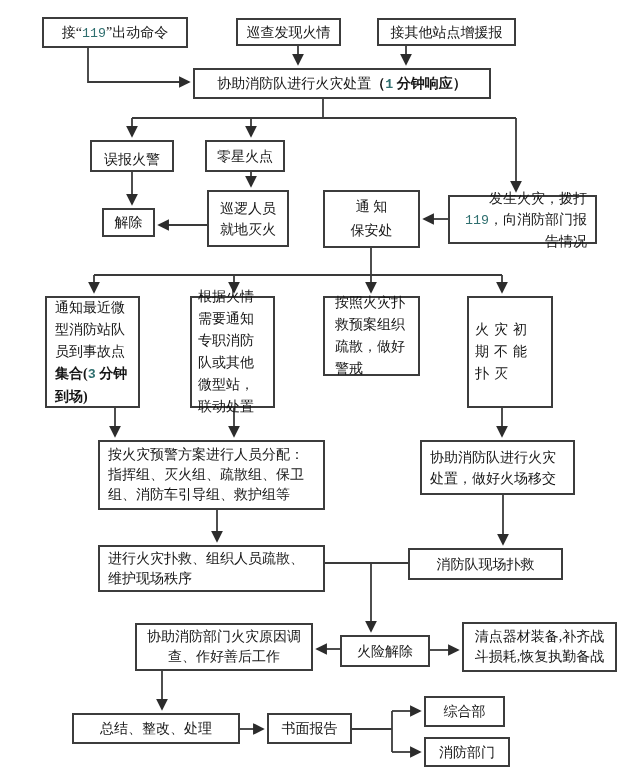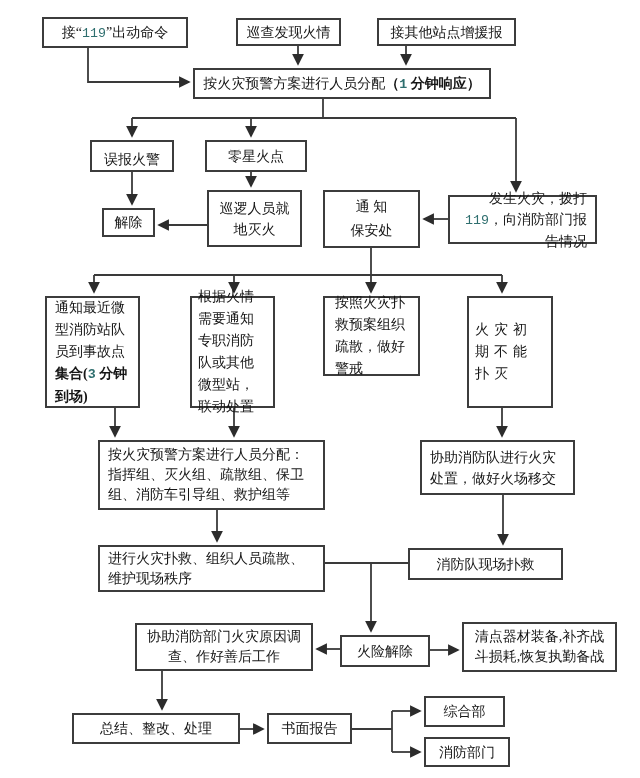--- a/index.html
+++ b/index.html
@@ -76,36 +76,36 @@
 
   <div class="node" style="left:236px;top:18px;width:105px;height:28px;">
       <span>巡查发现火情</span>
     </div>
 
   <div class="node" style="left:377px;top:18px;width:139px;height:28px;">
       <span>接其他站点增援报</span>
     </div>
 
   <div class="node" style="left:193px;top:68px;width:298px;height:31px;">
-      <span><span>按火灾预警方案进行人员分配</span><span class="b">（<span class="num">1</span> 分钟响应）</span></span>
+      <span><span>协助消防队进行火灾处置</span><span class="b">（<span class="num">1</span> 分钟响应）</span></span>
     </div>
 
   <div class="node" style="left:90px;top:140px;width:84px;height:32px;align-items:flex-end;">
       <span>误报火警</span>
     </div>
 
-  <div class="node" style="left:205px;top:140px;width:102px;height:32px;">
+  <div class="node" style="left:205px;top:140px;width:80px;height:32px;">
       <span>零星火点</span>
     </div>
 
   <div class="node" style="left:102px;top:208px;width:53px;height:29px;">
       <span>解除</span>
     </div>
 
-  <div class="node pad" style="left:207px;top:190px;width:95px;height:57px;">
+  <div class="node pad" style="left:207px;top:190px;width:82px;height:57px;">
       <span>巡逻人员就地灭火</span>
     </div>
 
   <div class="node pre" style="left:323px;top:190px;width:97px;height:58px;line-height:24px;"><span class="pre">通 知
 保安处</span></div>
 
   <div class="node pad" style="left:448px;top:195px;width:149px;height:49px;text-align:right;">
       <span>发生火灾，拨打 <span class="num">119</span>，向消防部门报告情况</span>
     </div>
 

